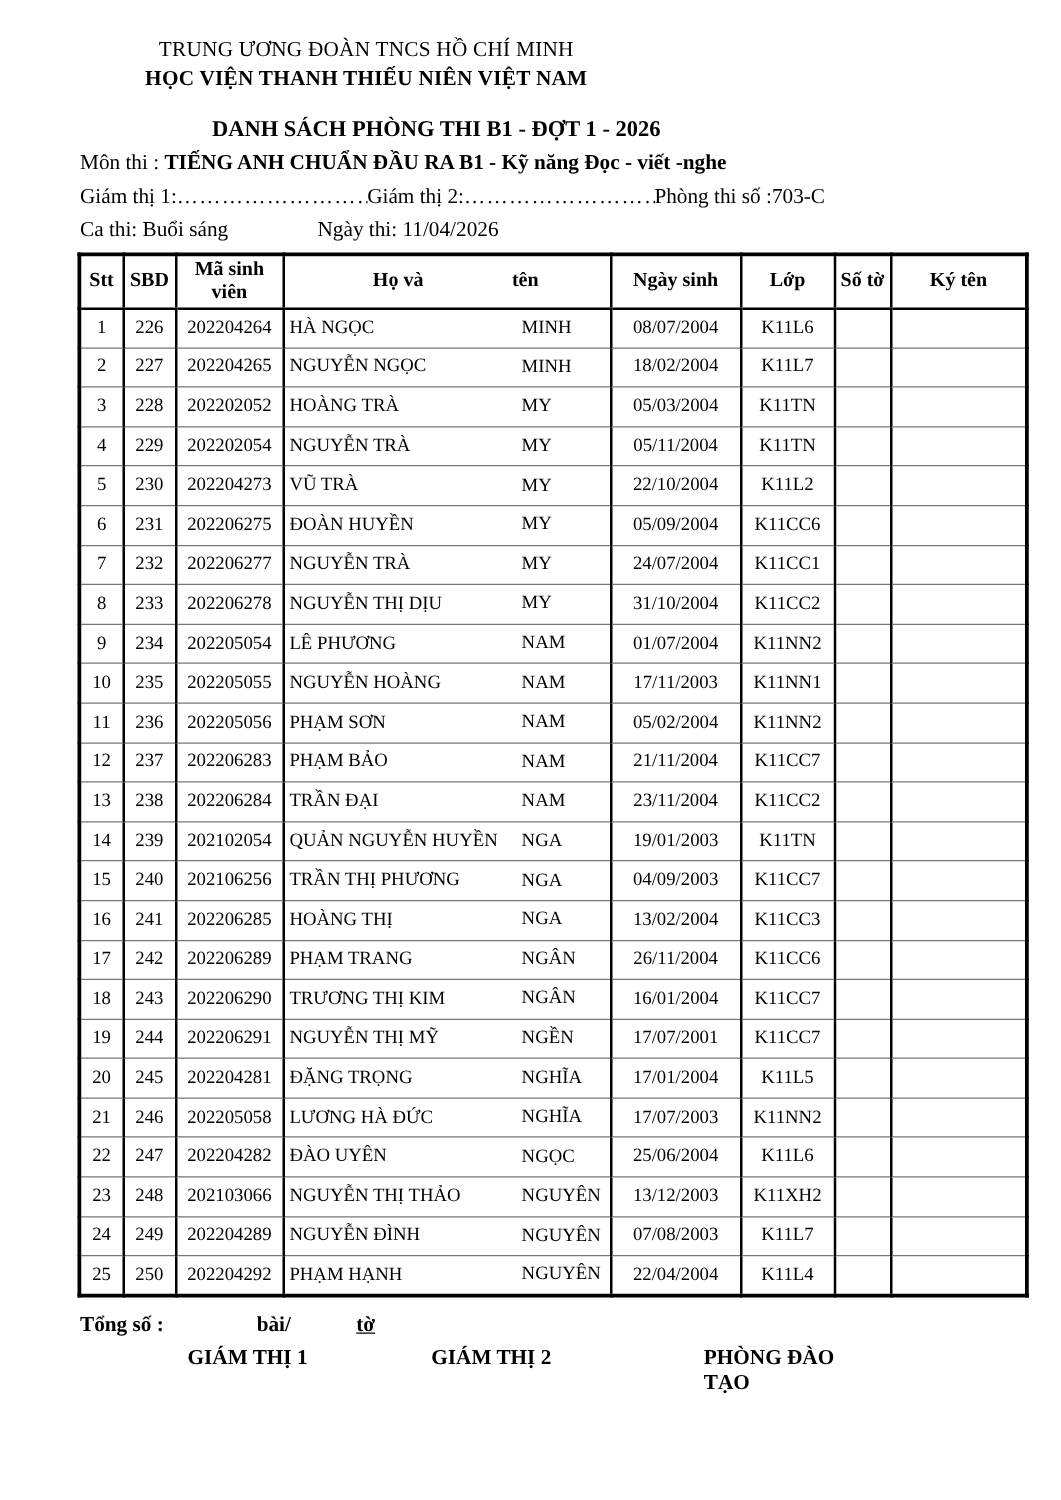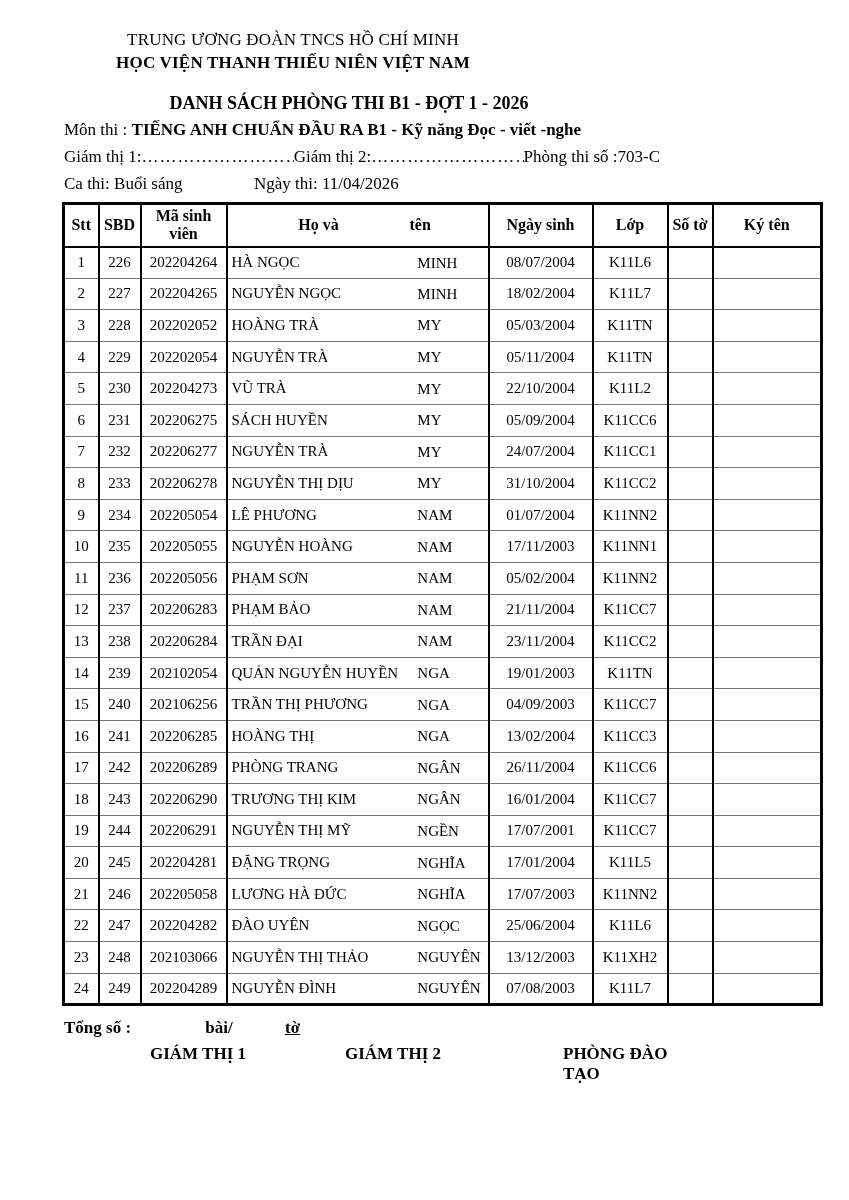--- a/index.html
+++ b/index.html
@@ -201,21 +201,21 @@
       <td>22/10/2004</td>
       <td>K11L2</td>
       <td></td>
       <td></td>
     </tr>
         <tr>
       <td>6</td>
       <td>231</td>
       <td>202206275</td>
       <td class="c-name">
-        <span class="family">SÁCH HUYỀN</span>
+        <span class="family">ĐOÀN HUYỀN</span>
         <span class="given">MY</span>
       </td>
       <td>05/09/2004</td>
       <td>K11CC6</td>
       <td></td>
       <td></td>
     </tr>
         <tr>
       <td>7</td>
       <td>232</td>
@@ -344,21 +344,21 @@
       <td>13/02/2004</td>
       <td>K11CC3</td>
       <td></td>
       <td></td>
     </tr>
         <tr>
       <td>17</td>
       <td>242</td>
       <td>202206289</td>
       <td class="c-name">
-        <span class="family">PHÒNG TRANG</span>
+        <span class="family">PHẠM TRANG</span>
         <span class="given">NGÂN</span>
       </td>
       <td>26/11/2004</td>
       <td>K11CC6</td>
       <td></td>
       <td></td>
     </tr>
         <tr>
       <td>18</td>
       <td>243</td>
@@ -440,20 +440,33 @@
         <tr>
       <td>24</td>
       <td>249</td>
       <td>202204289</td>
       <td class="c-name">
         <span class="family">NGUYỄN ĐÌNH</span>
         <span class="given">NGUYÊN</span>
       </td>
       <td>07/08/2003</td>
       <td>K11L7</td>
+      <td></td>
+      <td></td>
+    </tr>
+        <tr>
+      <td>25</td>
+      <td>250</td>
+      <td>202204292</td>
+      <td class="c-name">
+        <span class="family">PHẠM HẠNH</span>
+        <span class="given">NGUYÊN</span>
+      </td>
+      <td>22/04/2004</td>
+      <td>K11L4</td>
       <td></td>
       <td></td>
     </tr>
       </tbody>
   </table>
 
   <div class="totals">
     <span class="t-label">Tổng số :</span>
     <span class="t-bai">bài/</span>
     <span class="t-to">tờ</span>

